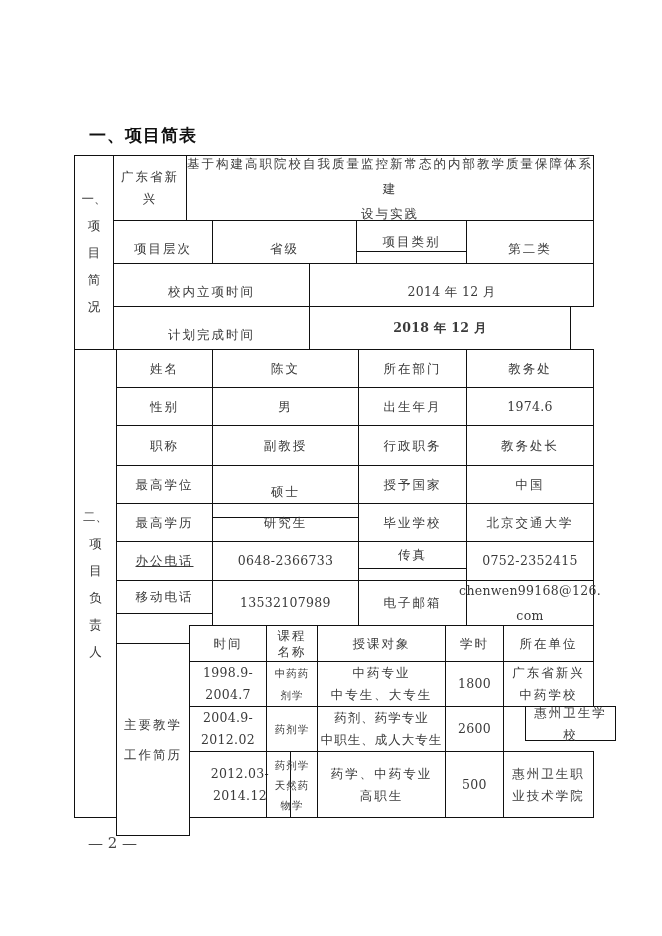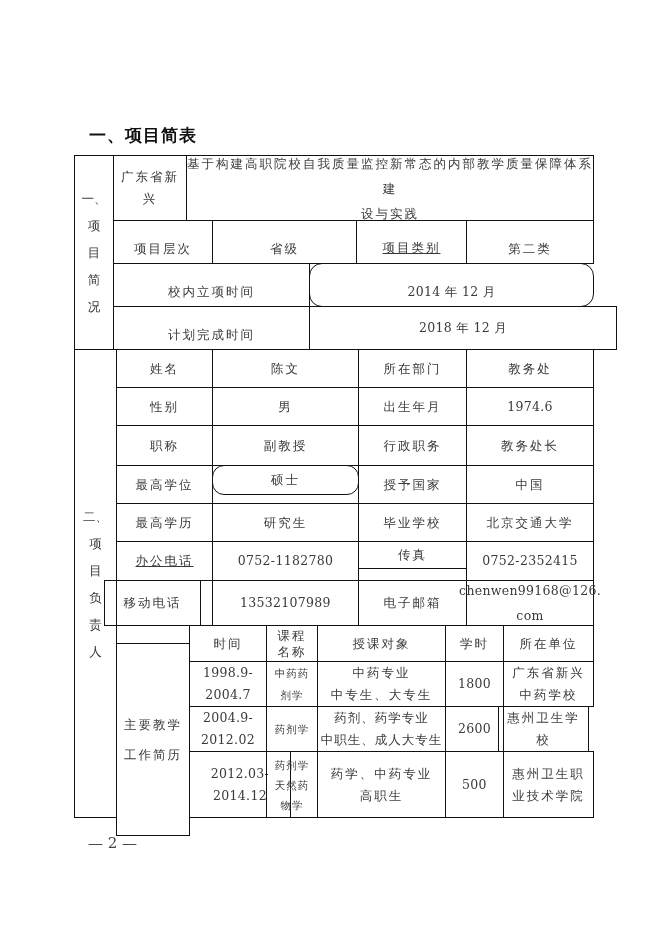--- a/index.html
+++ b/index.html
@@ -28,28 +28,28 @@
 目
 简
 况</div>
 
 <div class="cell" style="left:113px; top:155px; width:74px; height:66px;">广东省新兴</div>
 <div class="cell ml" style="left:186px; top:155px; width:408px; height:66px; line-height:25px;">基于构建高职院校自我质量监控新常态的内部教学质量保障体系建
 设与实践</div>
 
 <div class="cell" style="left:113px; top:220px; width:100px; height:44px; padding-top:14px;">项目层次</div>
 <div class="cell" style="left:212px; top:220px; width:145px; height:44px; padding-top:14px;">省级</div>
-<div class="cell" style="left:356px; top:220px; width:111px; height:44px; padding-top:12px;text-decoration:underline;">项目类别</div>
+<div class="cell" style="left:356px; top:220px; width:111px; height:32px; padding-top:12px;">项目类别</div>
 <div class="cell" style="left:466px; top:220px; width:128px; height:44px; padding-top:14px;">第二类</div>
 
 <div class="cell" style="left:113px; top:263px; width:197px; height:44px; padding-top:14px;">校内立项时间</div>
-<div class="cell num" style="left:309px; top:263px; width:285px; height:44px; padding-top:14px;border-radius:13px;">2014 年 12 月</div>
+<div class="cell num" style="left:309px; top:263px; width:285px; height:44px; padding-top:14px;">2014 年 12 月</div>
 
 <div class="cell" style="left:113px; top:306px; width:197px; height:44px; padding-top:14px;">计划完成时间</div>
-<div class="cell num" style="left:309px; top:306px; width:308px; height:44px; ">2018 年 12 月</div>
+<div class="cell num" style="left:309px; top:306px; width:262px; height:44px; font-weight:bold;">2018 年 12 月</div>
 
 <div class="cell vert ml" style="left:74px; top:349px; width:43px; height:469px;">二、
 项
 目
 负
 责
 人</div>
 
 <div class="cell" style="left:116px; top:349px; width:97px; height:39px;">姓名</div>
 <div class="cell" style="left:212px; top:349px; width:147px; height:39px;">陈文</div>
@@ -60,35 +60,35 @@
 <div class="cell" style="left:212px; top:387px; width:147px; height:39px;">男</div>
 <div class="cell" style="left:358px; top:387px; width:109px; height:39px;">出生年月</div>
 <div class="cell num" style="left:466px; top:387px; width:128px; height:39px;">1974.6</div>
 
 <div class="cell" style="left:116px; top:425px; width:97px; height:41px;">职称</div>
 <div class="cell" style="left:212px; top:425px; width:147px; height:41px;">副教授</div>
 <div class="cell" style="left:358px; top:425px; width:109px; height:41px;">行政职务</div>
 <div class="cell" style="left:466px; top:425px; width:128px; height:41px;">教务处长</div>
 
 <div class="cell" style="left:116px; top:465px; width:97px; height:39px;">最高学位</div>
-<div class="cell" style="left:212px; top:465px; width:147px; height:30px;border-radius:12px;">硕士</div>
+<div class="cell" style="left:212px; top:465px; width:147px; height:53px;">硕士</div>
 <div class="cell" style="left:358px; top:465px; width:109px; height:39px;">授予国家</div>
 <div class="cell" style="left:466px; top:465px; width:128px; height:39px;">中国</div>
 
 <div class="cell" style="left:116px; top:503px; width:97px; height:39px;">最高学历</div>
 <div class="cell" style="left:212px; top:503px; width:147px; height:39px;">研究生</div>
 <div class="cell" style="left:358px; top:503px; width:109px; height:39px;">毕业学校</div>
 <div class="cell" style="left:466px; top:503px; width:128px; height:39px;">北京交通大学</div>
 
 <div class="cell" style="left:116px; top:541px; width:97px; height:40px;text-decoration:underline;">办公电话</div>
-<div class="cell num" style="left:212px; top:541px; width:147px; height:40px;">0752-1182780</div>
+<div class="cell num" style="left:212px; top:541px; width:147px; height:40px;">0648-2366733</div>
 <div class="cell" style="left:358px; top:541px; width:109px; height:28px;">传真</div>
 <div class="cell num" style="left:466px; top:541px; width:128px; height:40px;">0752-2352415</div>
 
-<div class="cell" style="left:104px; top:580px; width:97px; height:46px;text-align:right;">移动电话</div>
+<div class="cell" style="left:116px; top:580px; width:97px; height:34px;text-align:right;">移动电话</div>
 <div class="cell num" style="left:212px; top:580px; width:147px; height:46px;">13532107989</div>
 <div class="cell" style="left:358px; top:580px; width:109px; height:46px;">电子邮箱</div>
 <div class="cell num ml" style="left:466px; top:580px; width:128px; height:46px; line-height:25px;">chenwen99168@126.
 com</div>
 
 <div class="cell ml tight" style="left:116px; top:625px; width:74px; height:193px; line-height:30px;">主要教学
 工作简历</div>
 
 <div class="cell" style="left:189px; top:625px; width:78px; height:37px;">时间</div>
 <div class="cell ml" style="left:266px; top:625px; width:52px; height:37px; line-height:16px;">课程
@@ -106,21 +106,21 @@
 <div class="cell num" style="left:445px; top:661px; width:59px; height:46px;">1800</div>
 <div class="cell ml" style="left:503px; top:661px; width:91px; height:46px;">广东省新兴
 中药学校</div>
 
 <div class="cell num ml" style="left:189px; top:706px; width:78px; height:46px;">2004.9-
 2012.02</div>
 <div class="cell small" style="left:266px; top:706px; width:52px; height:46px;">药剂学</div>
 <div class="cell ml" style="left:317px; top:706px; width:129px; height:46px; letter-spacing:1px;">药剂、药学专业
 中职生、成人大专生</div>
 <div class="cell num" style="left:445px; top:706px; width:59px; height:46px;">2600</div>
-<div class="cell ml" style="left:498px; top:706px; width:91px; height:46px;">惠州卫生学
+<div class="cell ml" style="left:525px; top:706px; width:91px; height:35px;">惠州卫生学
 校</div>
 
 <div class="cell num ml" style="left:189px; top:751px; width:102px; height:67px;">2012.03-
 2014.12</div>
 <div class="cell small ml" style="left:266px; top:751px; width:52px; height:67px; line-height:20px;">药剂学
 天然药
 物学</div>
 <div class="cell ml" style="left:317px; top:751px; width:129px; height:67px;">药学、中药专业
 高职生</div>
 <div class="cell num" style="left:445px; top:751px; width:59px; height:67px;">500</div>

